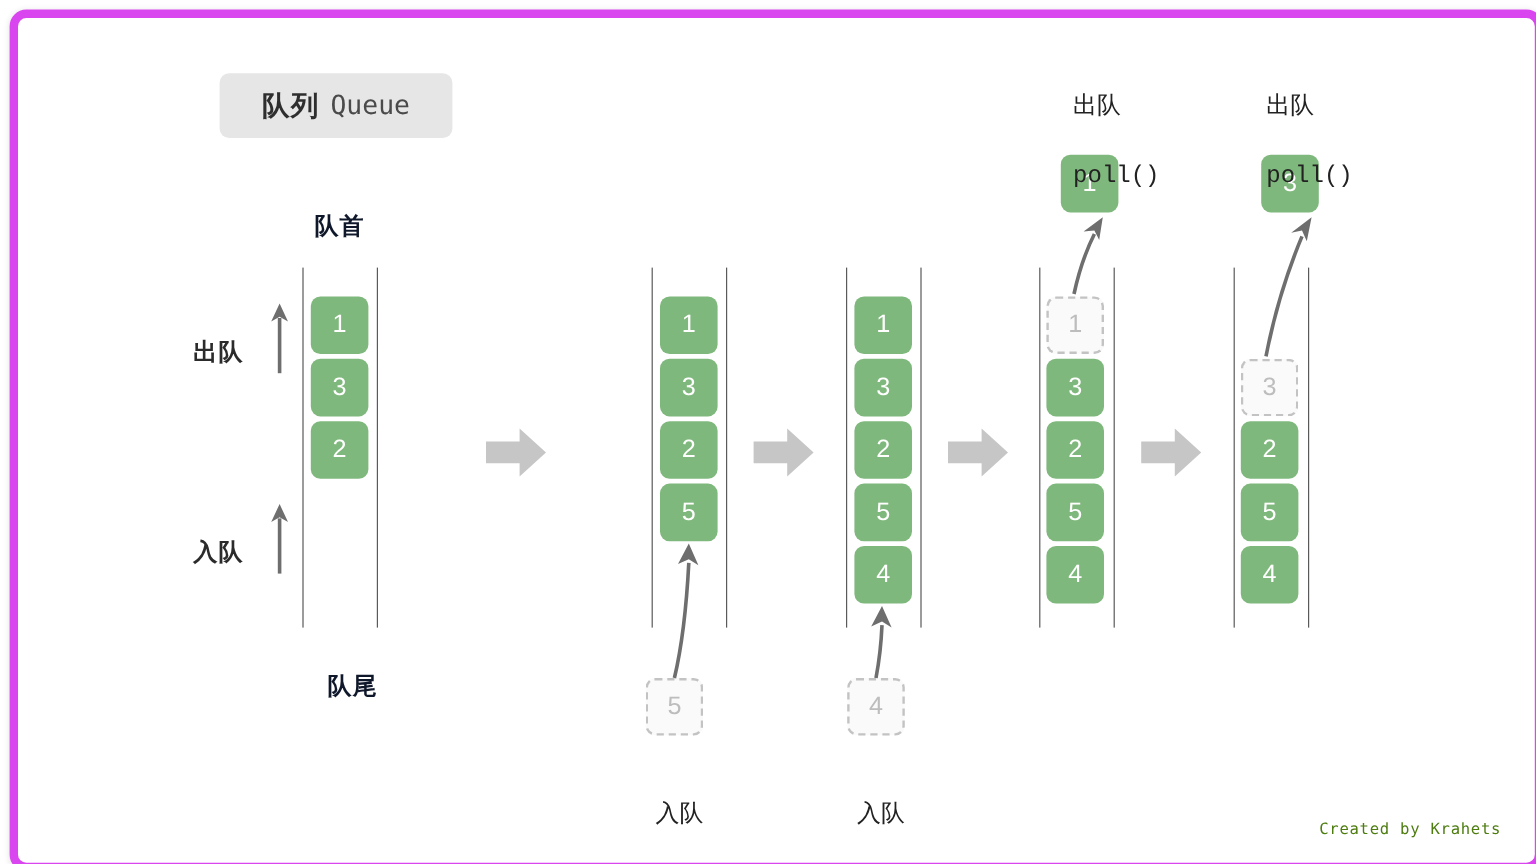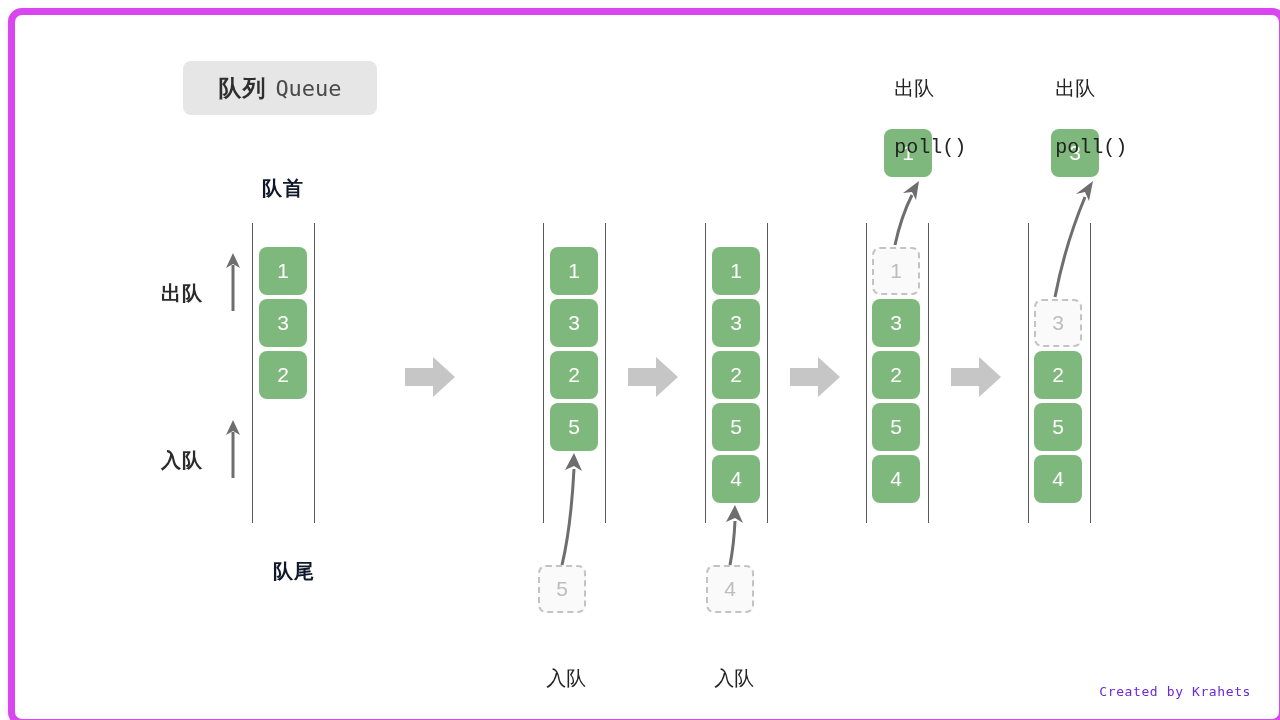--- a/index.html
+++ b/index.html
@@ -32,21 +32,21 @@
   .cap{font-size:20px;font-weight:bold;color:#0f172a;letter-spacing:1px;}
 
   
   .sidelab{font-size:20px;font-weight:bold;color:#2b2b2b;letter-spacing:1px;}
 
   
   .op{font-size:20px;color:#222;line-height:1.45;text-align:left;white-space:pre;}
   .op .cn{font-family:"Liberation Sans","DejaVu Sans",sans-serif;}
   .op .mono{font-family:Liberation Mono, monospace;}
 
-  .credit{right:28px;bottom:20px;font-size:13px;color:#6d28d9;letter-spacing:.6px;
+  .credit{right:28px;bottom:20px;font-size:13px;color:#4d7c0f;letter-spacing:.6px;
           font-family:"DejaVu Sans Mono","Liberation Mono",monospace;}
   svg{overflow:visible;}
 </style>
 </head>
 <body>
 
 <div class="card">
  <div class="stage">
 
   <div class="abs badge">

